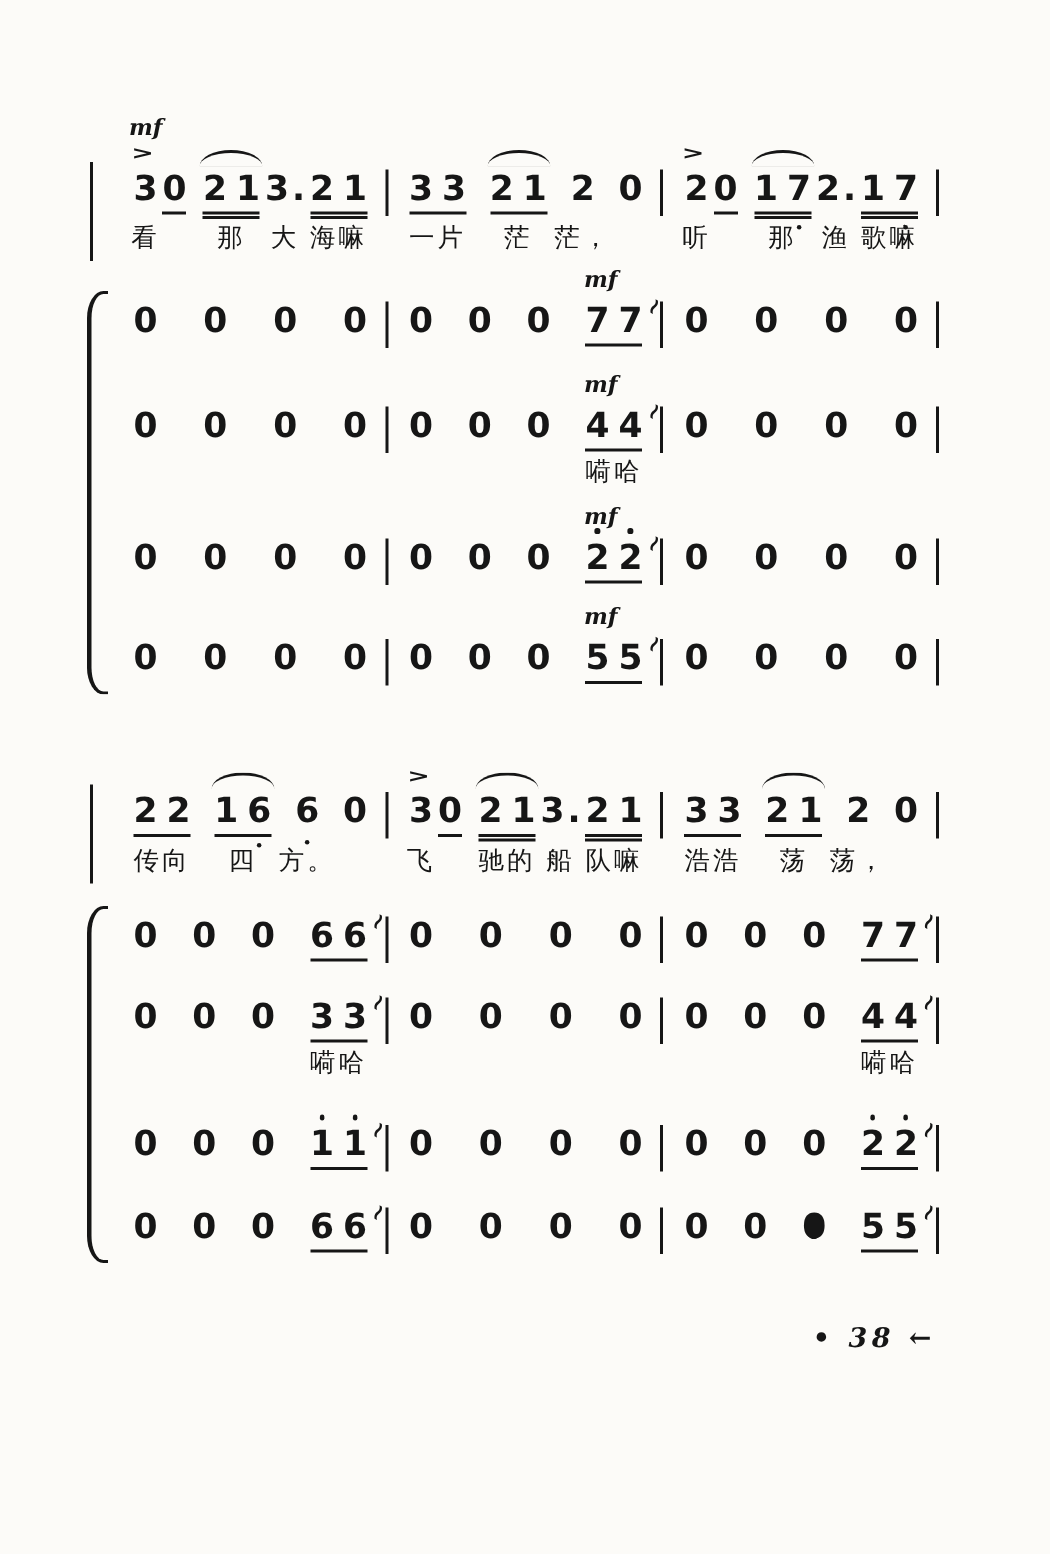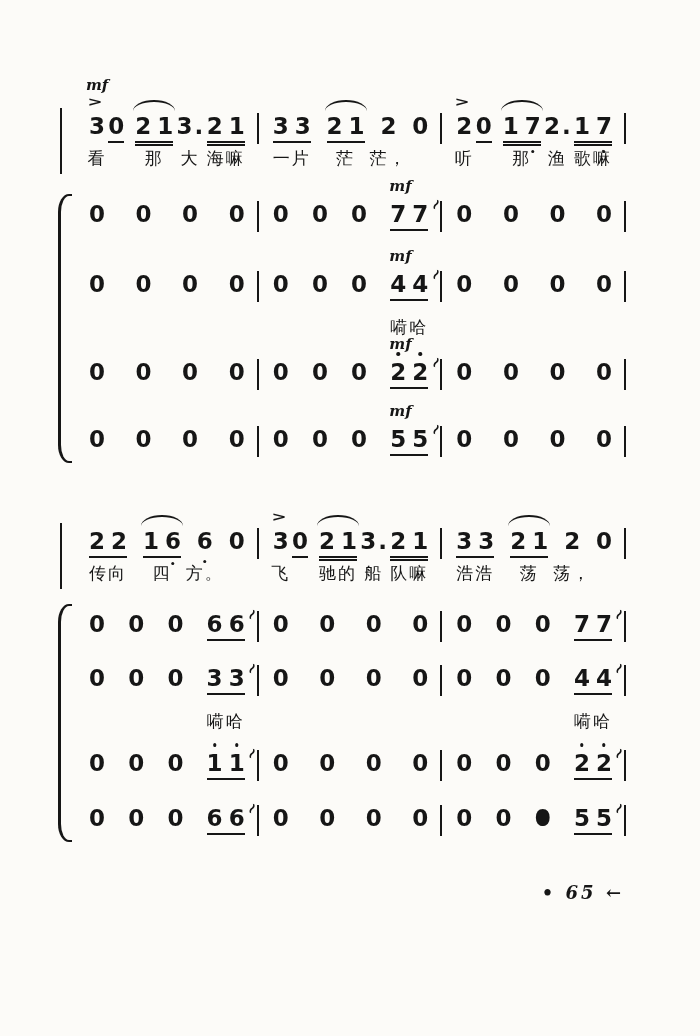--- a/index.html
+++ b/index.html
@@ -38,21 +38,21 @@
         border-top:2px solid #161616;border-radius:100% 100% 0 0 / 200% 200% 0 0;}
   .accent{position:absolute;top:-16px;left:1px;font-style:normal;font-size:12px;line-height:1;
           transform:scaleX(1.5);font-weight:bold;}
   .dyn{position:absolute;top:-34px;left:-3px;font:italic bold 15px "DejaVu Serif",serif;line-height:1;}
   .part-line .dyn{top:-21px;left:-1px;}
   .wavy{position:absolute;right:-14px;top:-3px;font-style:normal;font-size:15px;line-height:1;
         transform:rotate(-62deg);}
   .lyr{position:absolute;top:33px;left:50%;transform:translateX(-50%);font-style:normal;
        font-weight:normal;font-size:17px;letter-spacing:2px;white-space:nowrap;
        font-family:"Liberation Sans","DejaVu Sans",sans-serif;}
-  .part-line .lyr{top:44px;}
+  .part-line .lyr{top:31px;}
   .hd,.ld{position:absolute;left:50%;width:3.5px;height:3.5px;background:#161616;border-radius:50%;
           transform:translateX(-50%);}
   .hd{top:-6px;}
   .ld{bottom:-8px;}
   .u1 .ld{bottom:-10px;}
   .u2 .ld{bottom:-13px;}
   .blob::after{content:"";position:absolute;left:15%;right:15%;top:22%;bottom:22%;
                background:#161616;border-radius:50%;}
   .pagenum{position:absolute;right:76px;top:882px;font:italic bold 18px "DejaVu Serif",serif;
            letter-spacing:3px;}
@@ -864,14 +864,14 @@
                   <span class="ch">5</span>
                   <i class="wavy">~</i>
                 </span>
               </div>
             </div>
             <i class="bar"></i>
           </div>
         </div>
       </div>
     </div>
-  <div class="pagenum">• 65 ←</div>
+  <div class="pagenum">• 38 ←</div>
 </div>
 
 </body></html>

